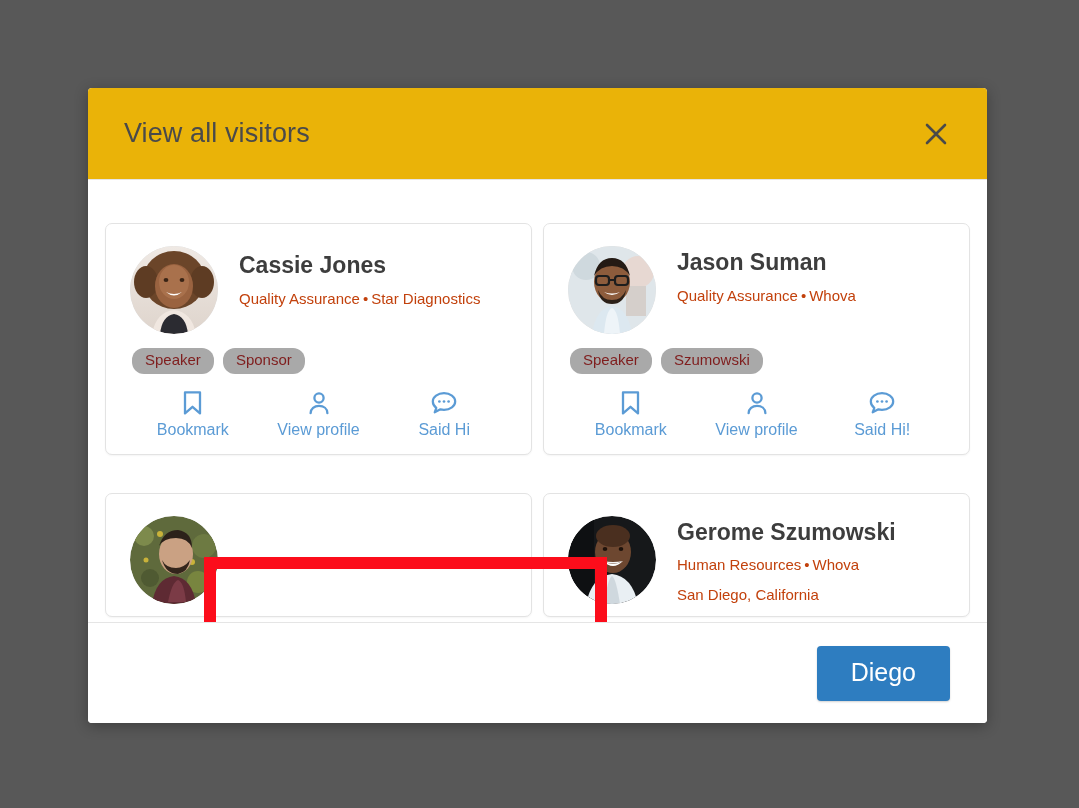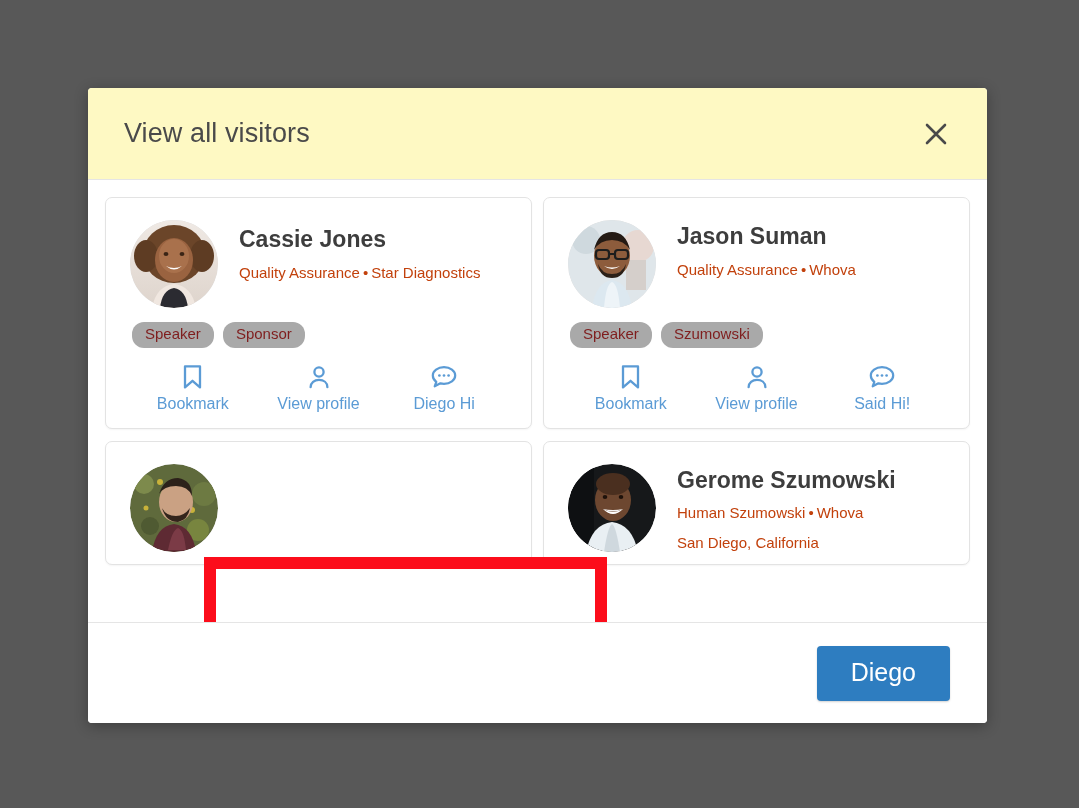--- a/index.html
+++ b/index.html
@@ -27,21 +27,21 @@
   }
 
   
   .modal-header {
     height: 92px;
     flex: 0 0 92px;
     border-bottom: 1px solid #e5e5e5;
     display: flex; align-items: center;
     padding: 0 36px;
     position: relative;
-    background: #fef9c3;
+    background: #eab308;
   }
   .modal-title {
     font-size: 27px;
     color: #4a4a4a;
     font-weight: 400;
     letter-spacing: 0.1px;
   }
   .close-btn {
     position: absolute;
     right: 34px; top: 50%;
@@ -66,20 +66,21 @@
     flex-wrap: wrap;
     gap: 12px 11px;
   }
   .visitor-card {
     width: 427px;
     background: #fff;
     border: 1px solid #e3e3e3;
     border-radius: 7px;
     box-shadow: 0 1px 2px rgba(0,0,0,0.045);
     padding: 22px 24px 14px 24px;
+    margin-top: 26px;
   }
   .card-top {
     display: flex;
     align-items: flex-start;
     gap: 21px;
   }
   .avatar {
     width: 88px; height: 88px;
     border-radius: 50%;
     flex: 0 0 88px;
@@ -263,21 +264,21 @@
           </div>
           <div class="action">
             <span class="ic">
               <svg width="28" height="26" viewBox="0 0 28 26" aria-hidden="true">
                 <path d="M14 3.2c6.2 0 11.2 3.7 11.2 8.3 0 4.6-5 8.3-11.2 8.3-1.3 0-2.5-.17-3.6-.46l-5.7 3 1.6-4.5c-2.1-1.6-3.5-3.8-3.5-6.34 0-4.6 5-8.3 11.2-8.3z" fill="none" stroke="#5b9bd5" stroke-width="2.2" stroke-linejoin="round"></path>
                 <circle cx="9.4" cy="11.5" r="1.35" fill="#5b9bd5"></circle>
                 <circle cx="14" cy="11.5" r="1.35" fill="#5b9bd5"></circle>
                 <circle cx="18.6" cy="11.5" r="1.35" fill="#5b9bd5"></circle>
               </svg>
             </span>
-            <span class="lbl">Diego Hi</span>
+            <span class="lbl">Said Hi</span>
           </div>
         </div>
       </div>
 
       <div class="visitor-card">
         <div class="card-top">
           <div class="avatar">
             <svg viewBox="0 0 88 88" aria-hidden="true">
               <defs>
                   <clipPath id="c1">
@@ -392,21 +393,21 @@
                 <ellipse cx="37" cy="33" rx="2.3" ry="2" fill="#1e120b"></ellipse>
                 <ellipse cx="53" cy="33" rx="2.3" ry="2" fill="#1e120b"></ellipse>
                 <path d="M35 45 Q45 55 55 45 Q45 51 35 45Z" fill="#ffffff"></path>
                 <path d="M35 45 Q45 50 55 45 Q45 47 35 45Z" fill="#f3f3f3"></path>
               </g>
             </svg>
           </div>
           <div class="person-info tight">
             <div class="person-name">Gerome Szumowski</div>
             <div class="person-meta">
-              <span>Human Szumowski</span><span class="sep">•</span><span>Whova</span>
+              <span>Human Resources</span><span class="sep">•</span><span>Whova</span>
             </div>
             <div class="person-meta">San Diego, California</div>
           </div>
         </div>
       </div>
 
     </div>
 
     <div class="highlight-box"></div>
   </div>

